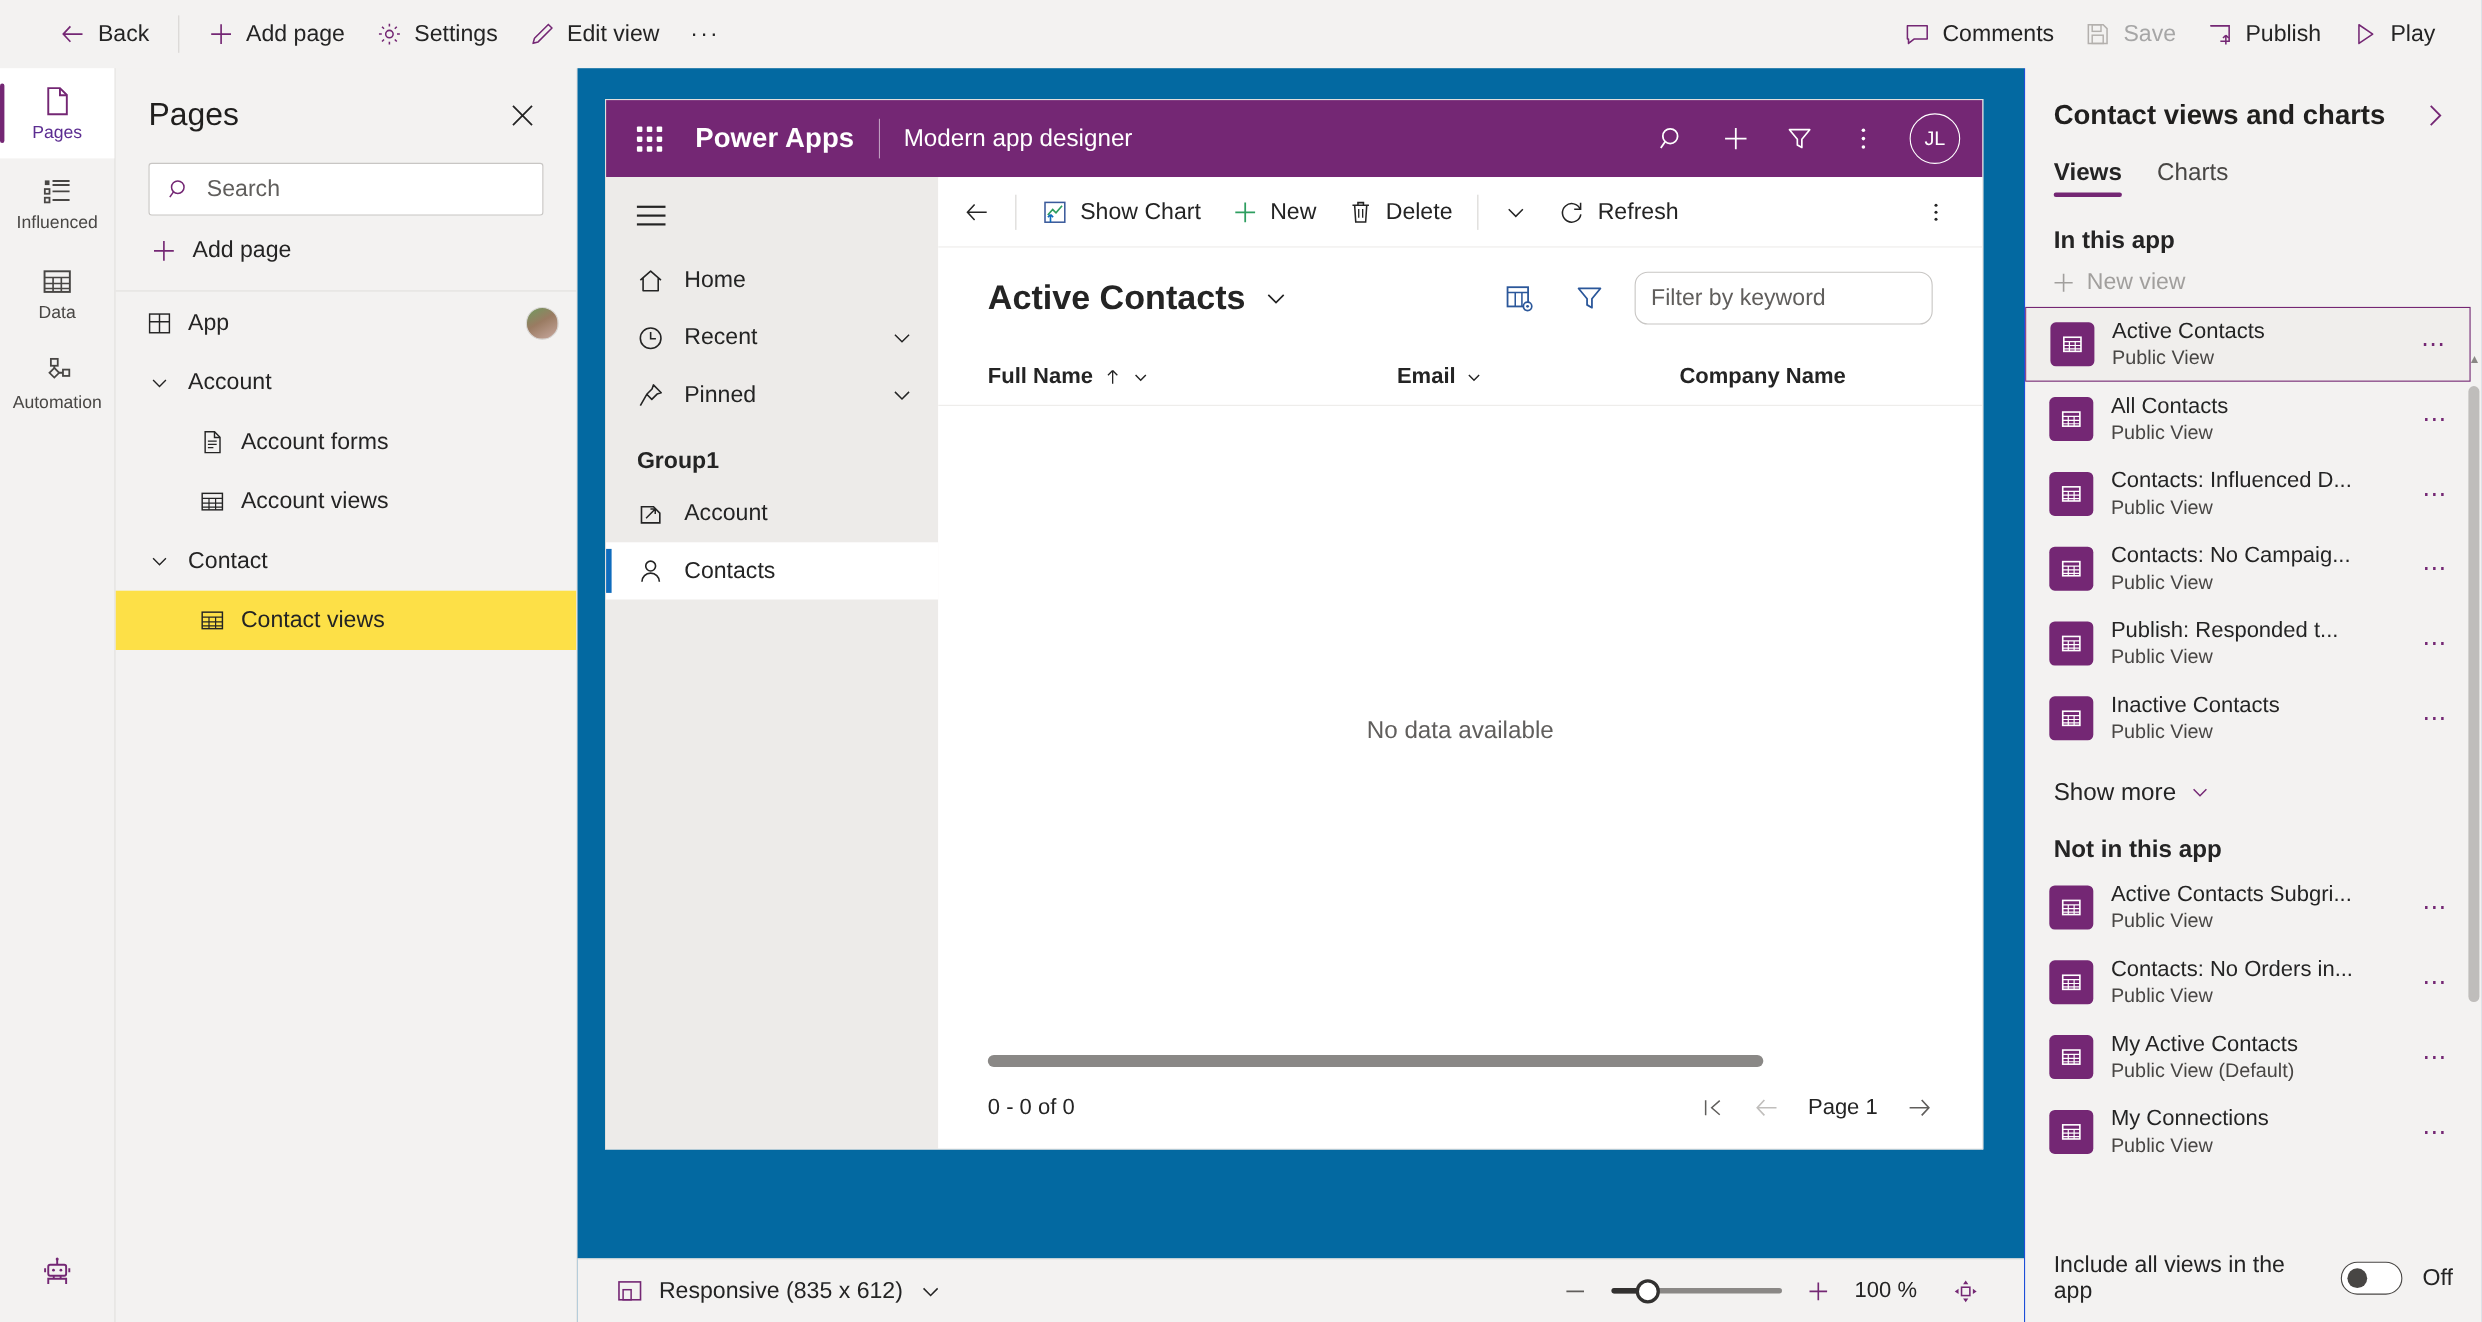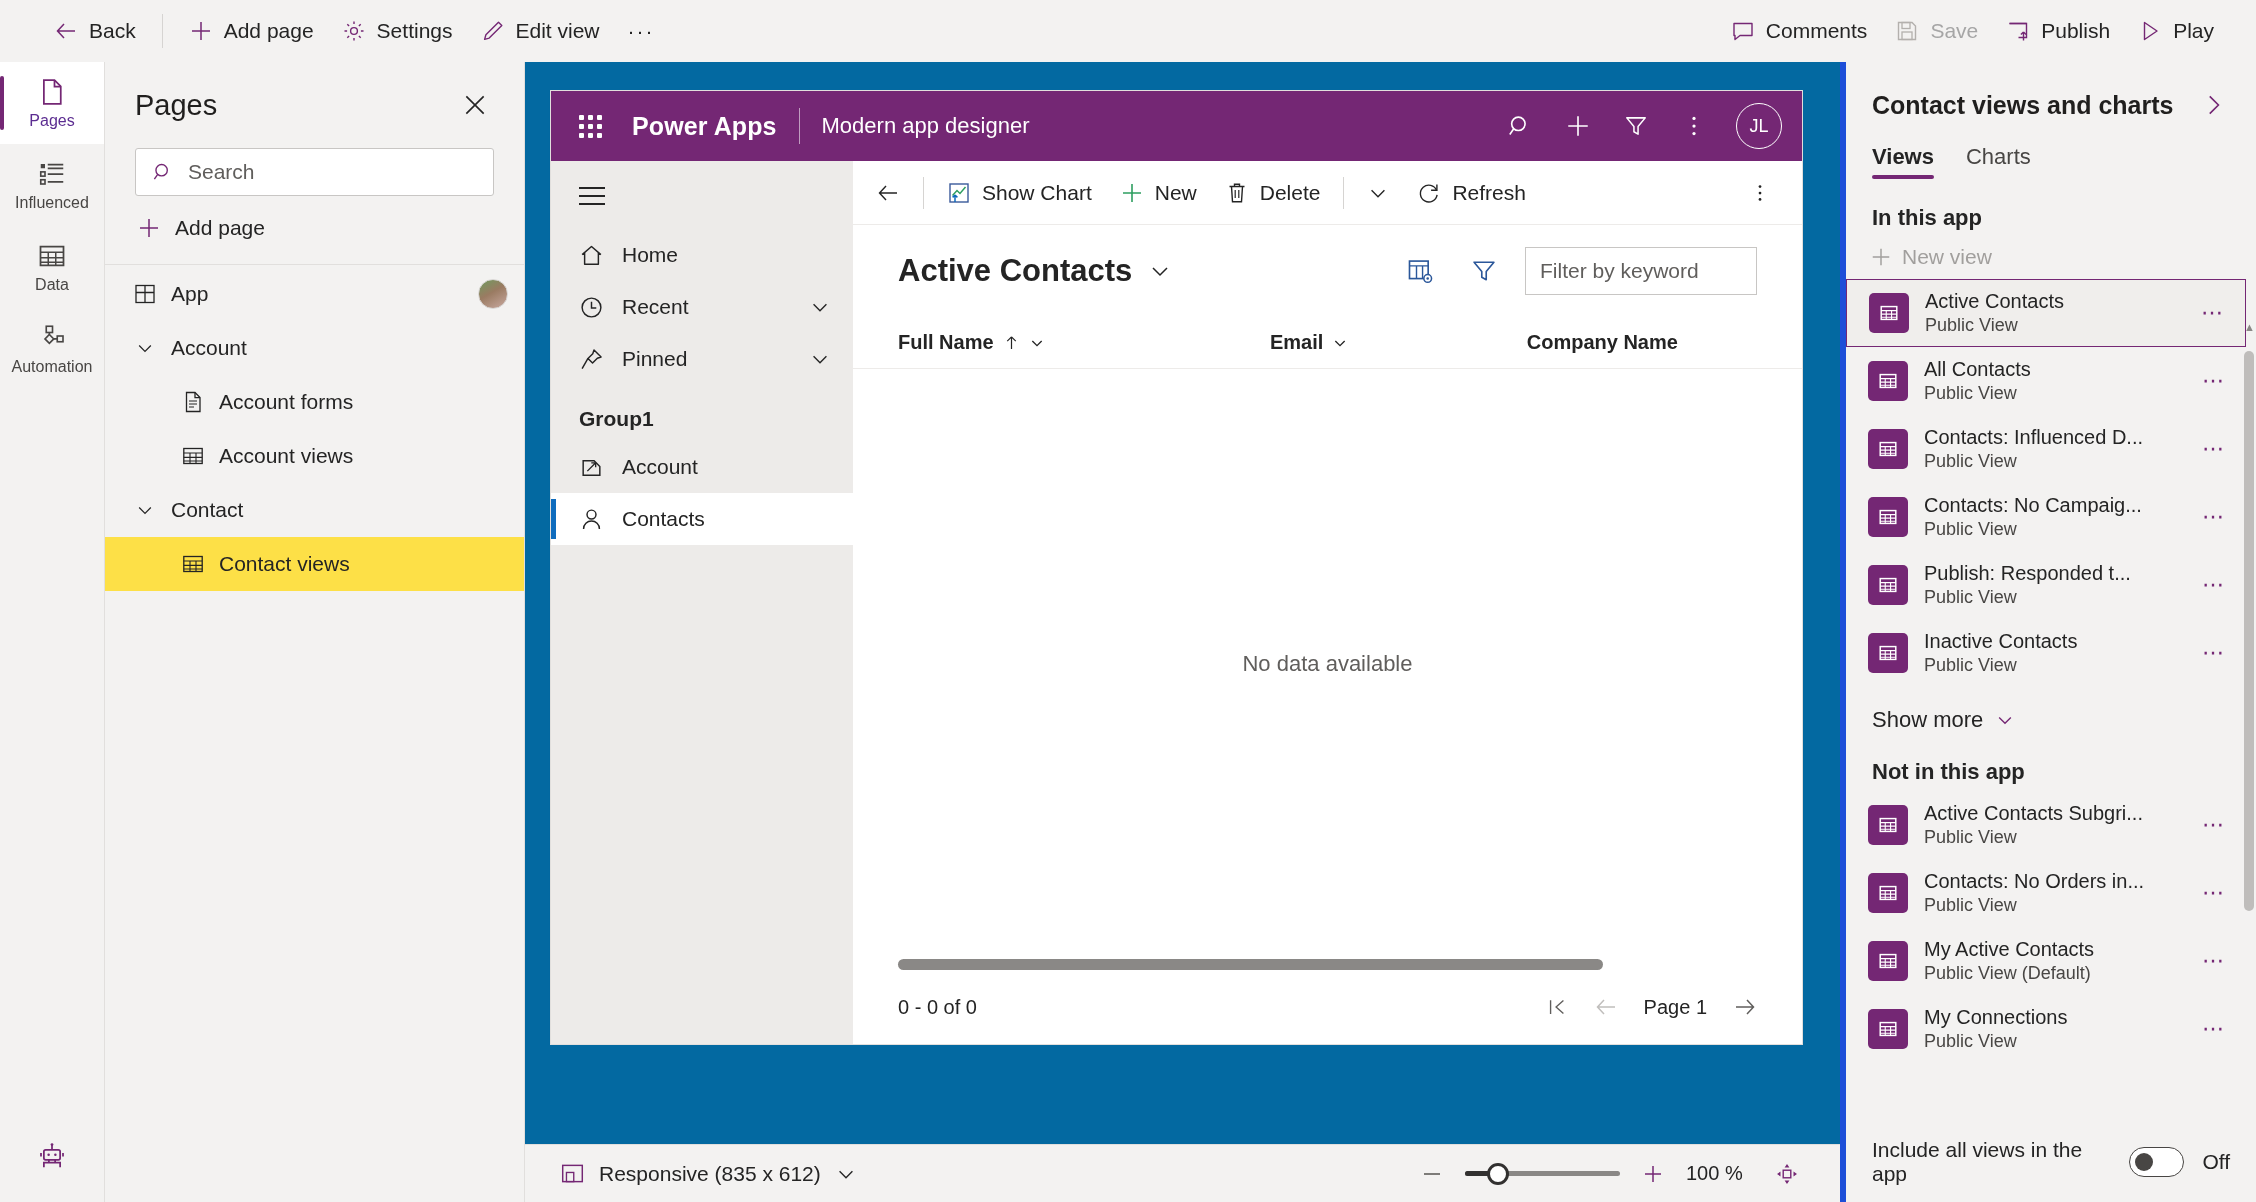--- a/index.html
+++ b/index.html
@@ -161,21 +161,21 @@
   }
   .cmd-sep { width: 1px; height: 32px; background: #d6d4d2; margin: 0 8px; }
   .cmd-spacer { margin-left: auto; }
 
   .view-head { display: flex; align-items: center; padding: 22px 45px 0 45px; }
   .view-title { font-size: 31px; font-weight: 700; color: #242424; }
   .view-title-chev { margin-left: 16px; cursor: pointer; }
   .view-head-right { margin-left: auto; display: flex; align-items: center; gap: 18px; }
   .vh-iconbtn { width: 46px; height: 46px; display: flex; align-items: center; justify-content: center; cursor: pointer; border-radius: 3px; }
   .kw-box {
-    width: 232px; height: 48px; border: 1px solid #c8c6c4; border-radius: 0;
+    width: 271px; height: 48px; border: 1px solid #c8c6c4; border-radius: 12px;
     display: flex; align-items: center; padding: 0 14px; background: #fff;
   }
   .kw-box input { border: 0; outline: 0; width: 100%; font-size: 21px; color: #323130; font-family: inherit; background: transparent; }
   .kw-box input::placeholder { color: #605e5c; }
 
   .grid-head {
     display: flex; align-items: center; margin: 22px 0 0 0;
     padding: 0 45px; height: 52px; border-bottom: 1px solid #edebe9;
     font-size: 20px; font-weight: 700; color: #242424;
   }
@@ -211,21 +211,21 @@
   .slider .fill { position: absolute; left: 0; width: 28px; height: 5px; background: #323130; border-radius: 3px; }
   .slider .knob {
     position: absolute; left: 22px; width: 22px; height: 22px; border-radius: 50%;
     background: #fff; border: 3px solid #323130;
   }
   .zoom-pct { font-size: 20px; color: #242424; min-width: 70px; }
 
   
   .rightpanel {
     width: 416px; flex: 0 0 416px; background: #f3f2f1;
-    border-left: 6px solid #1d4ed8; display: flex; flex-direction: column;
+    border-left: 1px solid #1d4ed8; display: flex; flex-direction: column;
     position: relative;
   }
   .rp-head { display: flex; align-items: center; padding: 26px 26px 0 26px; }
   .rp-title { font-size: 25px; font-weight: 700; color: #201f1e; }
   .rp-expand { margin-left: auto; cursor: pointer; padding: 4px; }
   .rp-tabs { display: flex; gap: 32px; padding: 22px 26px 0 26px; }
   .rp-tab { font-size: 22px; color: #484644; padding-bottom: 9px; cursor: pointer; position: relative; }
   .rp-tab.active { color: #242424; font-weight: 700; }
   .rp-tab.active::after {
     content: ""; position: absolute; left: 0; right: 0; bottom: 0; height: 4px; background: #742774; border-radius: 2px;

